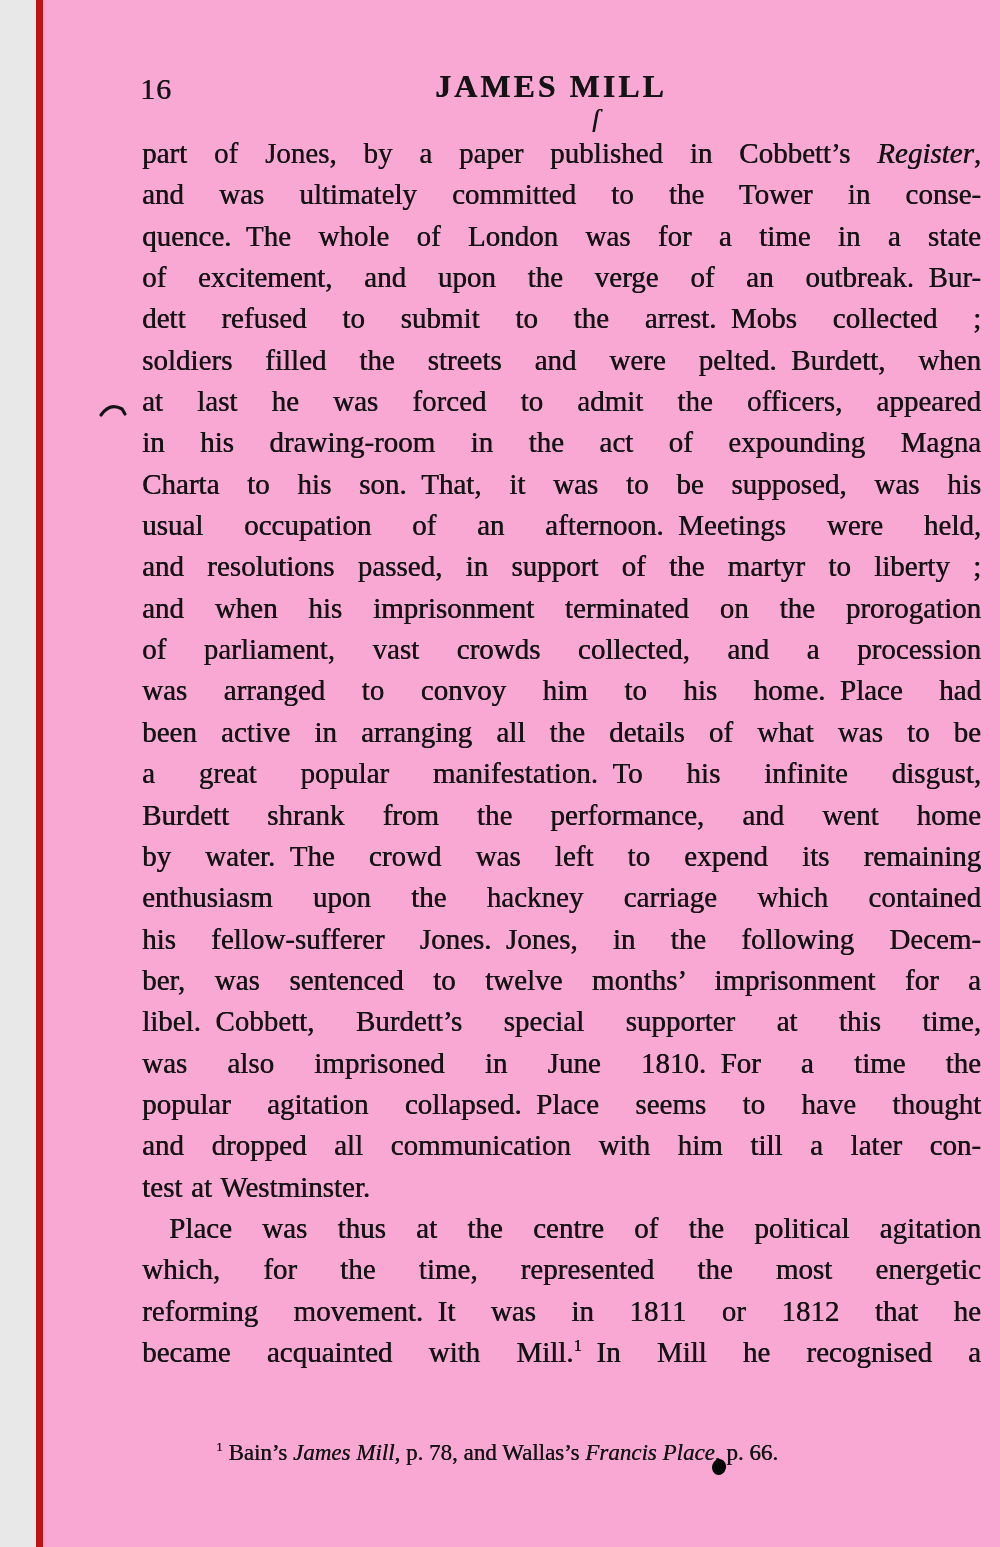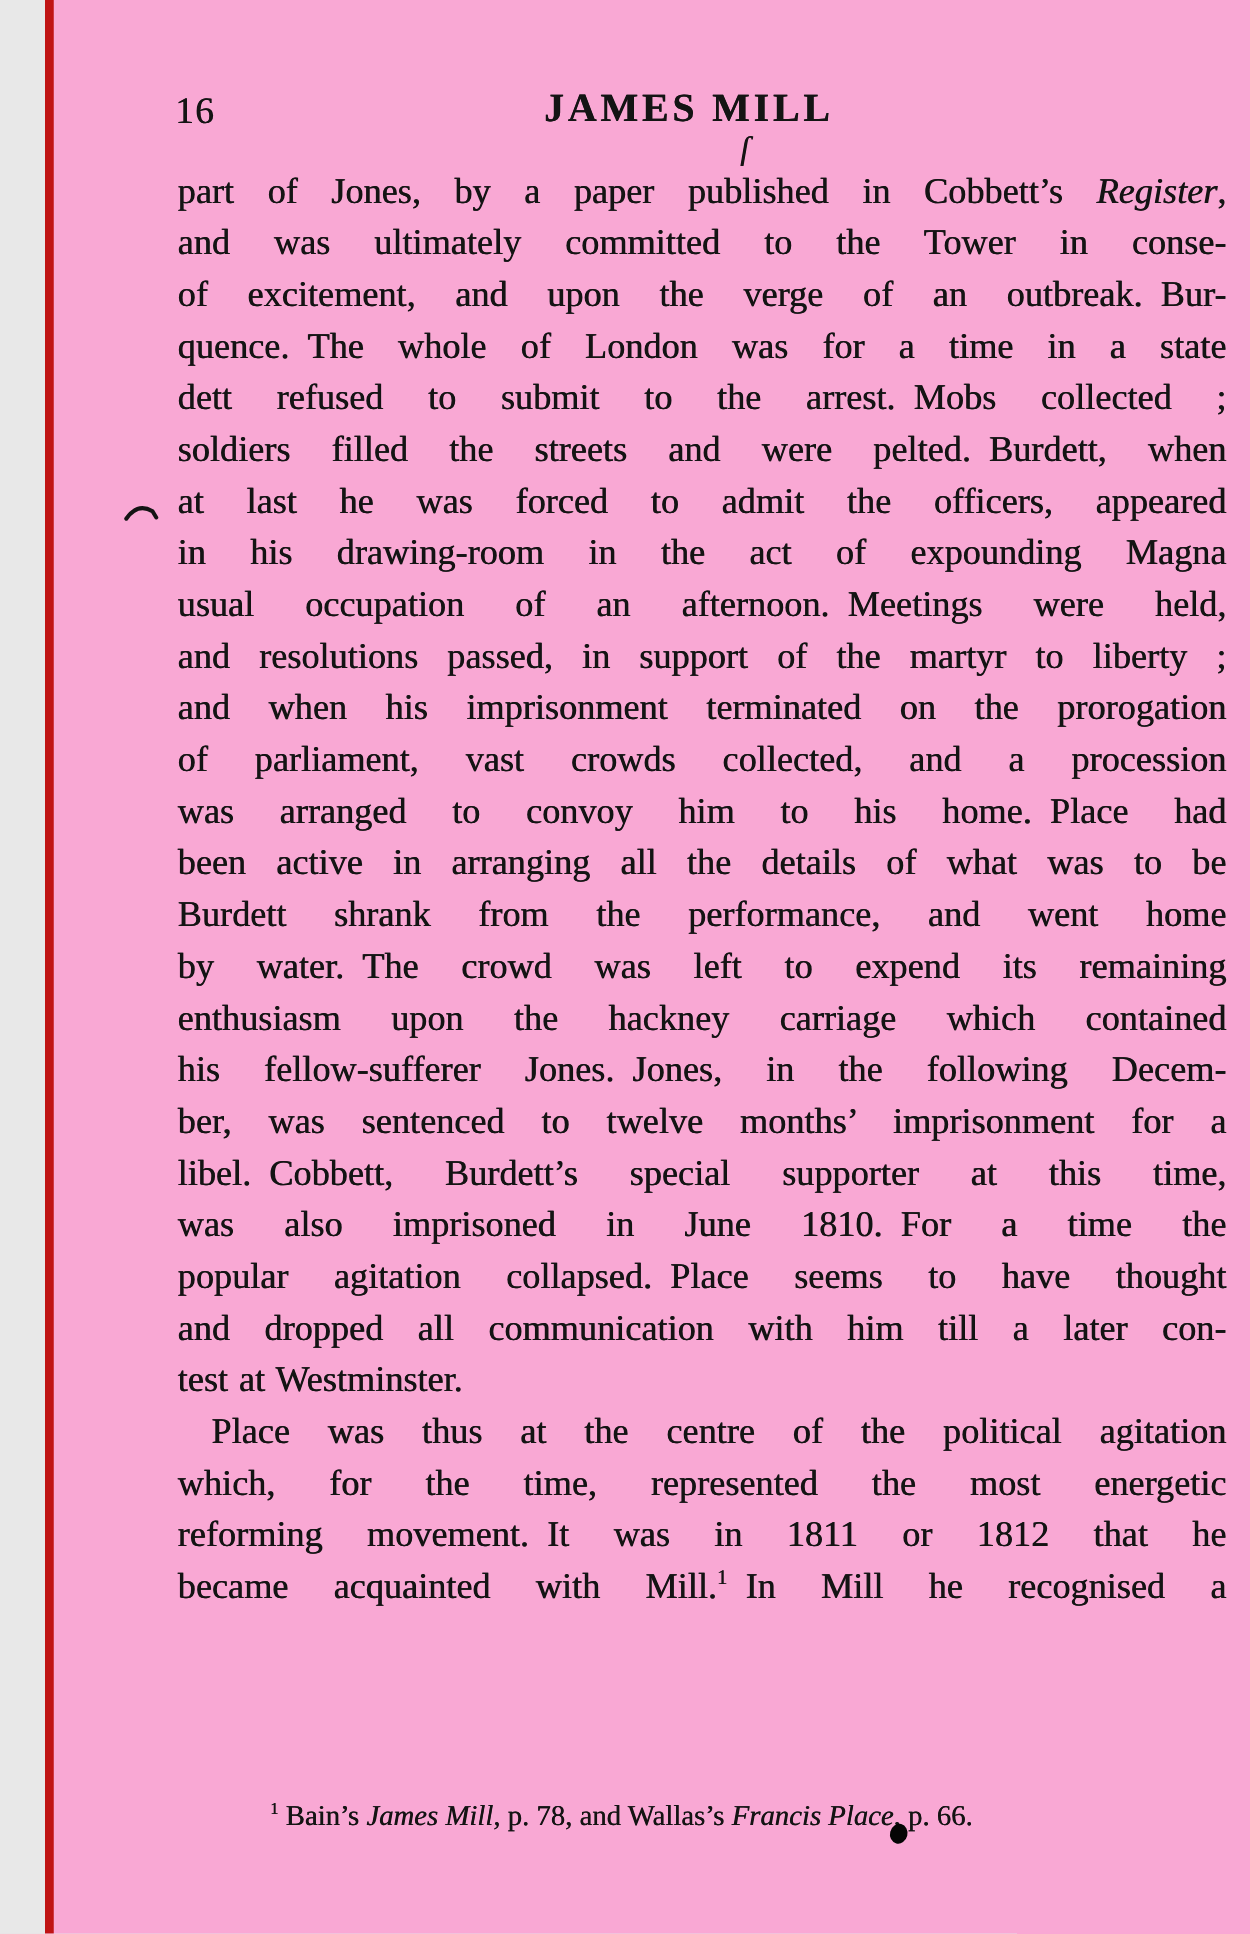--- a/index.html
+++ b/index.html
@@ -77,32 +77,34 @@
 
   <span class="stray-mark-margin">
     <svg width="32" height="24" viewBox="0 0 32 24">
       <path d="M3 17 Q 12 4 24 11 L 27 16" fill="none" stroke="#141414" stroke-width="3.2" stroke-linecap="round"></path>
     </svg>
   </span>
 
   <div class="text-block" id="text-block">
       <div class="line">part of Jones, by a paper published in Cobbett’s <em>Register</em>,</div>
       <div class="line">and was ultimately committed to the Tower in conse-</div>
+      <div class="line">quence. The whole of London was for a time in a state</div>
       <div class="line">of excitement, and upon the verge of an outbreak. Bur-</div>
-      <div class="line">quence. The whole of London was for a time in a state</div>
       <div class="line">dett refused to submit to the arrest. Mobs collected ;</div>
       <div class="line">soldiers filled the streets and were pelted. Burdett, when</div>
       <div class="line">at last he was forced to admit the officers, appeared</div>
       <div class="line">in his drawing-room in the act of expounding Magna</div>
+      <div class="line">Charta to his son. That, it was to be supposed, was his</div>
       <div class="line">usual occupation of an afternoon. Meetings were held,</div>
       <div class="line">and resolutions passed, in support of the martyr to liberty ;</div>
       <div class="line">and when his imprisonment terminated on the prorogation</div>
       <div class="line">of parliament, vast crowds collected, and a procession</div>
       <div class="line">was arranged to convoy him to his home. Place had</div>
       <div class="line">been active in arranging all the details of what was to be</div>
+      <div class="line">a great popular manifestation. To his infinite disgust,</div>
       <div class="line">Burdett shrank from the performance, and went home</div>
       <div class="line">by water. The crowd was left to expend its remaining</div>
       <div class="line">enthusiasm upon the hackney carriage which contained</div>
       <div class="line">his fellow-sufferer Jones. Jones, in the following Decem-</div>
       <div class="line">ber, was sentenced to twelve months’ imprisonment for a</div>
       <div class="line">libel. Cobbett, Burdett’s special supporter at this time,</div>
       <div class="line">was also imprisoned in June 1810. For a time the</div>
       <div class="line">popular agitation collapsed. Place seems to have thought</div>
       <div class="line">and dropped all communication with him till a later con-</div>
       <div class="line flush">test at Westminster.</div>

